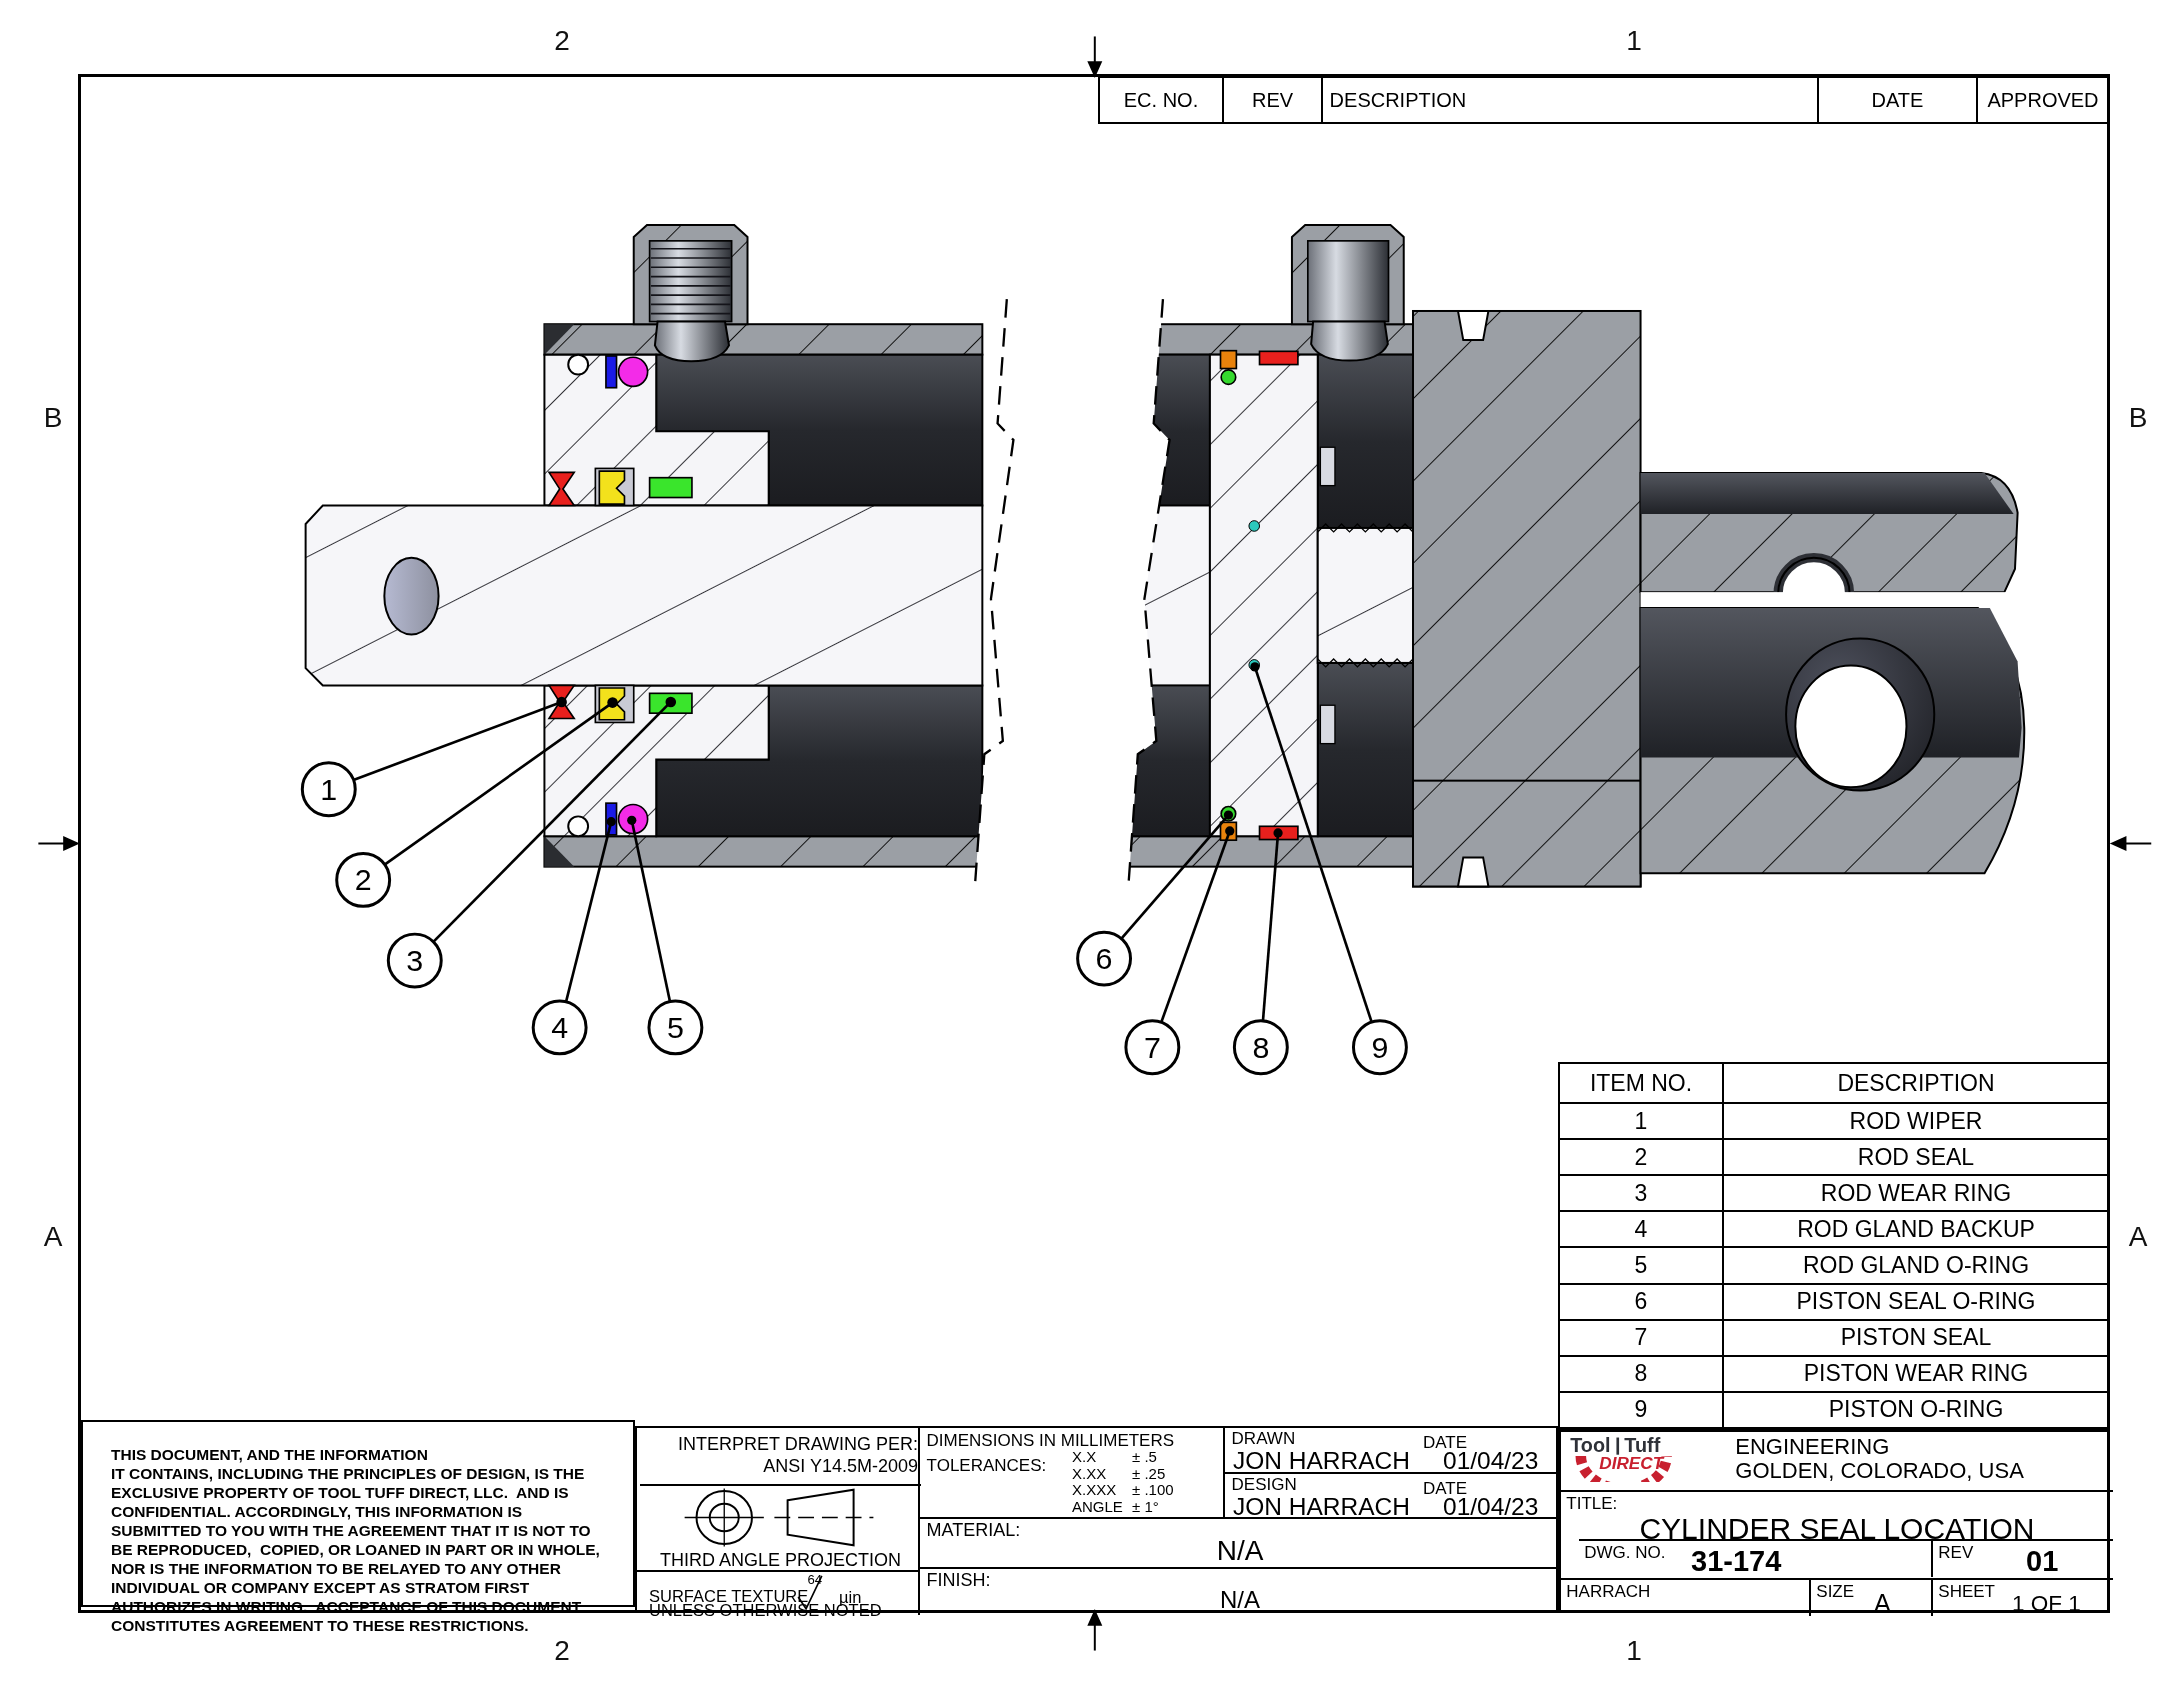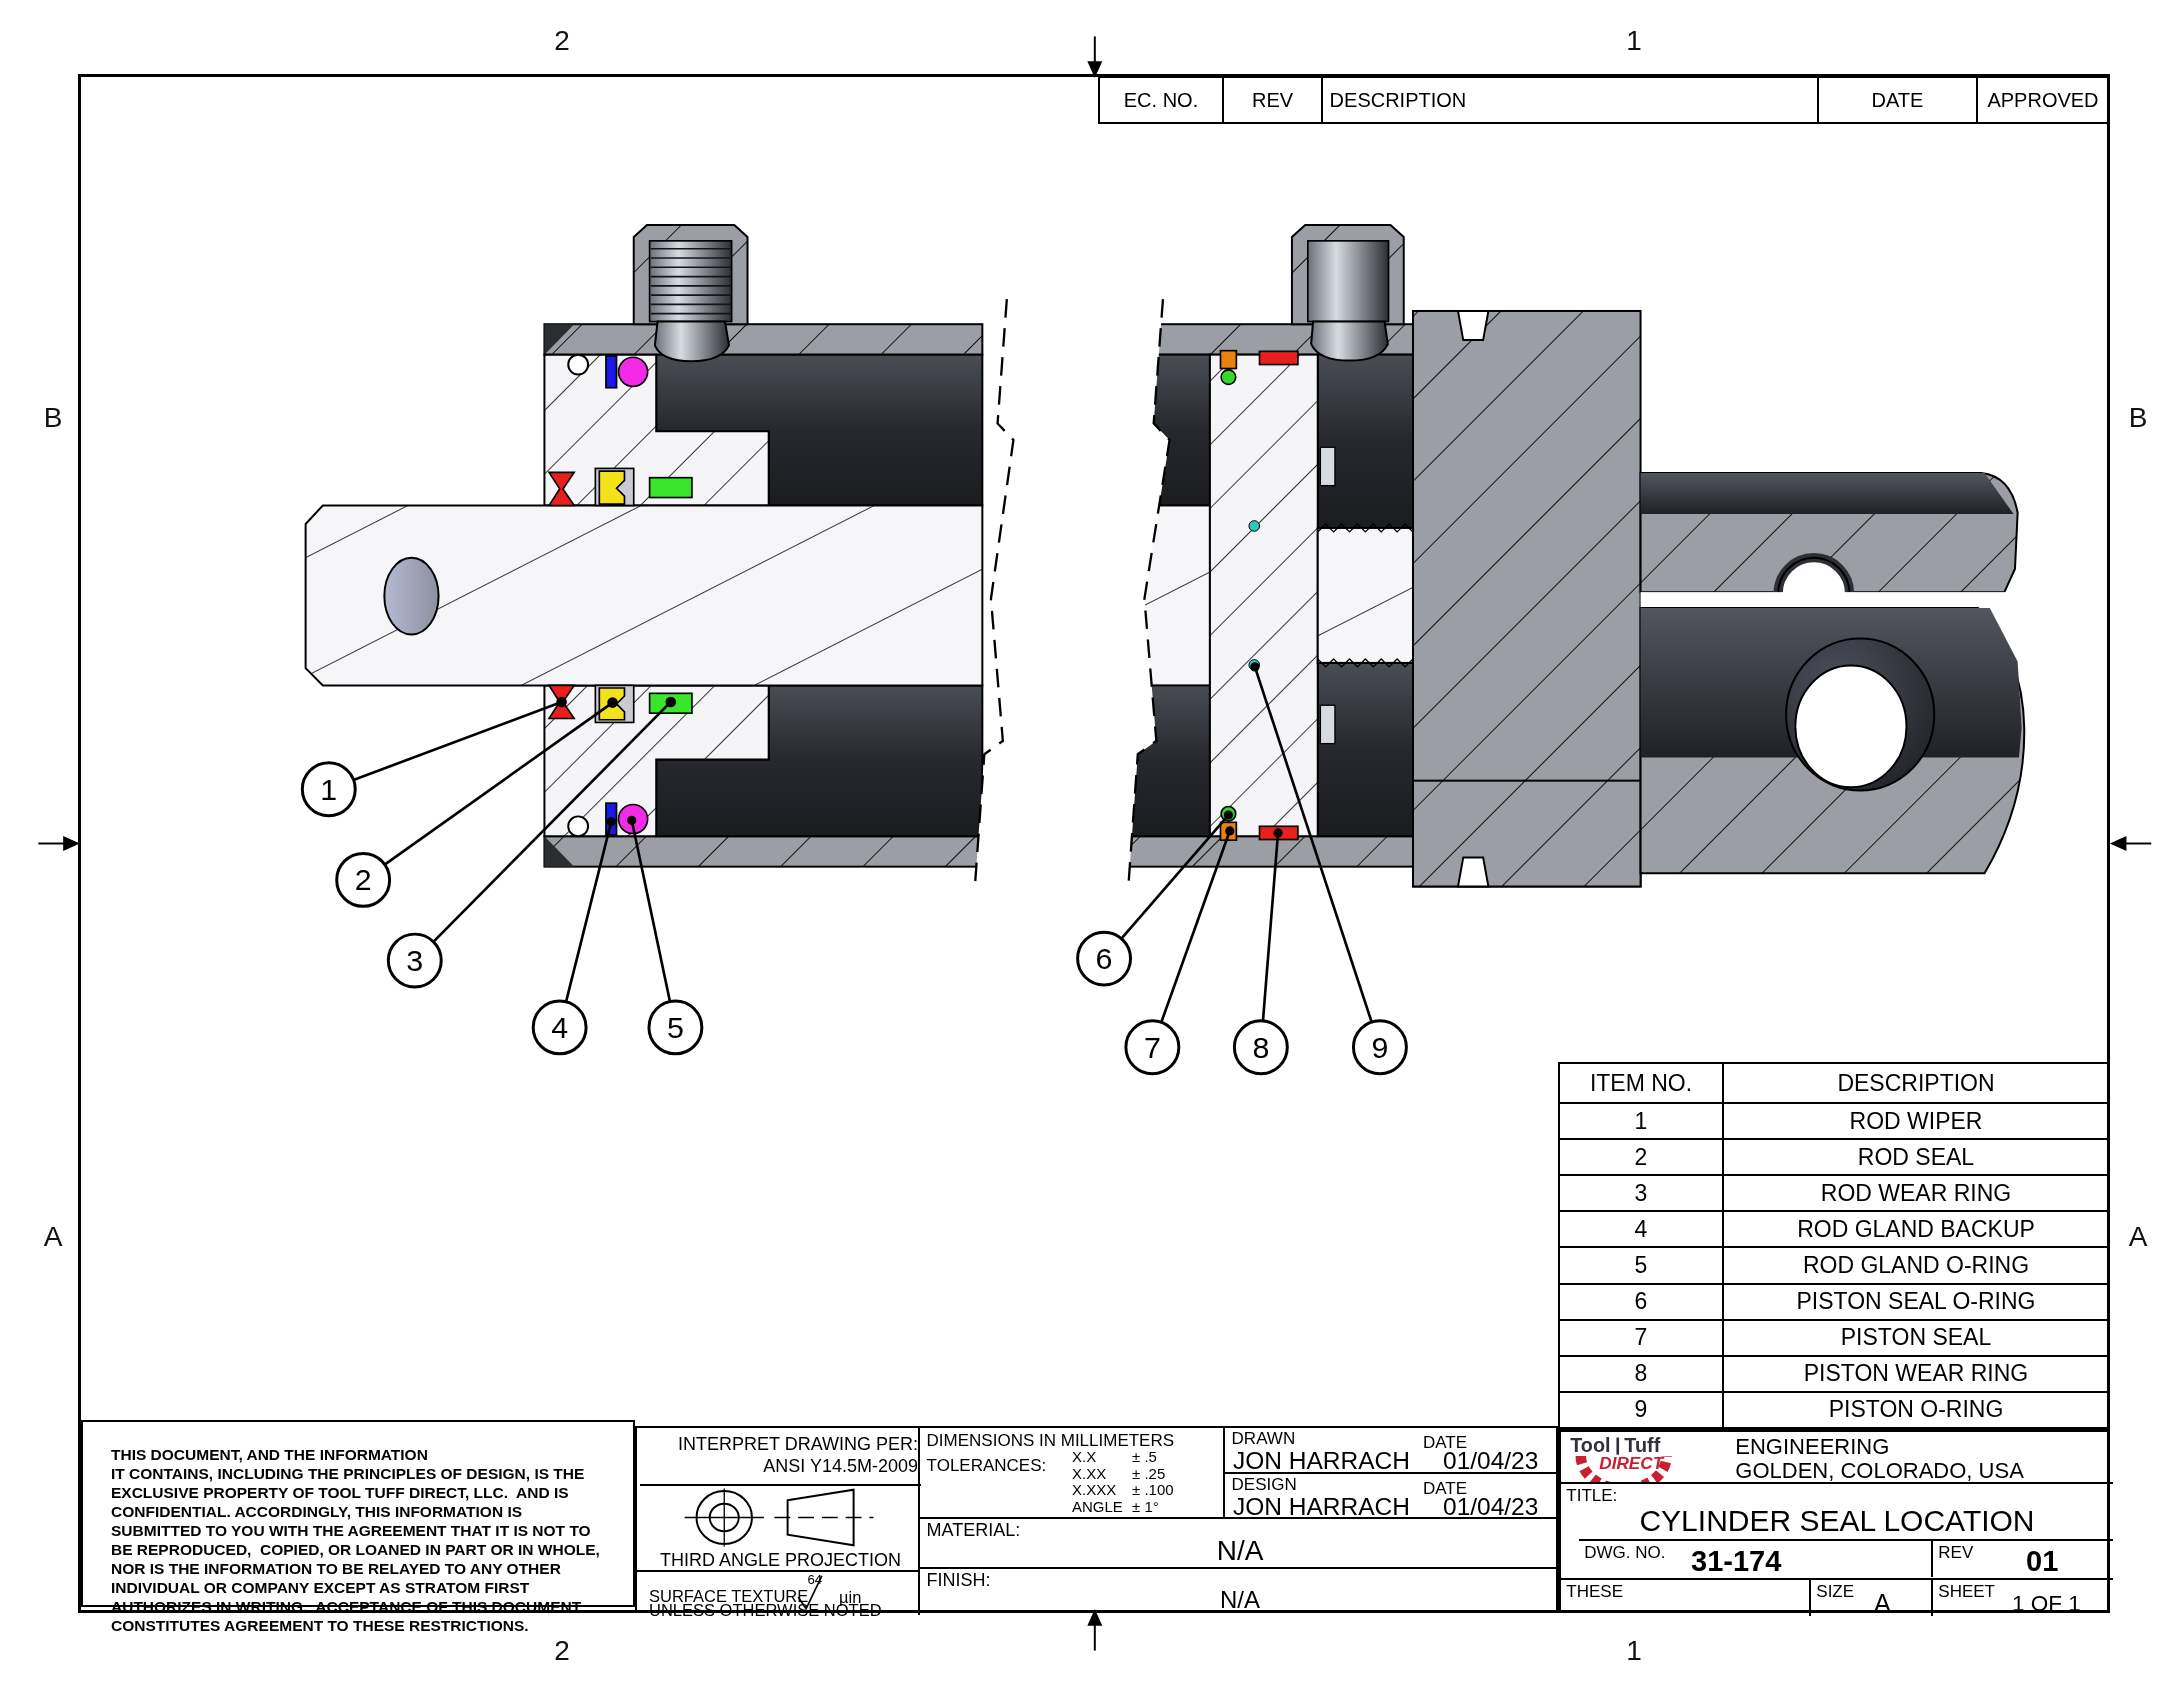--- a/index.html
+++ b/index.html
@@ -298,34 +298,34 @@
         <rect x="84" y="8" width="4" height="26" fill="#2e3138"></rect>
         <text x="96" y="30" font-size="30" font-weight="bold" fill="#2e3138">Tuff</text>
         <path d="M30,36 A52,40 0 0 0 160,36" fill="none" stroke="#c8202f" stroke-width="16" stroke-dasharray="12 8"></path>
         <text x="58" y="56" font-size="26" font-weight="bold" font-style="italic" fill="#c8202f">DIRECT</text>
       </svg>
     </div>
     <div class="tb-cell" style="left:165px;top:0;width:387px;height:50px;padding:2.6px 0 0 9.3px;font-size:22px;line-height:24px">
       <div>ENGINEERING</div>
       <div>GOLDEN, COLORADO, USA</div>
     </div>
-    <div class="tb-cell bt4" style="left:0;top:50px;width:552px;height:50px">
+    <div class="tb-cell bt4" style="left:0;top:58px;width:552px;height:50px">
       <span class="tb-label">TITLE:</span>
       <div style="position:absolute;left:0;top:20px;width:100%;text-align:center;font-size:30px">CYLINDER SEAL LOCATION</div>
     </div>
     <div class="tb-cell bt4" style="left:18px;top:107px;width:370px;height:35px">
       <span class="tb-label">DWG.  NO.</span>
       <span style="position:absolute;left:112px;top:4px;font-size:29px;font-weight:bold">31-174</span>
     </div>
     <div class="tb-cell bt4 bl4" style="left:370px;top:107px;width:182px;height:38px">
       <span class="tb-label">REV</span>
       <span style="position:absolute;left:93px;top:4px;font-size:29px;font-weight:bold">01</span>
     </div>
     <div class="tb-cell bt4" style="left:0;top:146px;width:248px;height:38px">
-      <span class="tb-label">THESE</span>
+      <span class="tb-label">HARRACH</span>
     </div>
     <div class="tb-cell bt4 bl4" style="left:248px;top:146px;width:122px;height:38px">
       <span class="tb-label">SIZE</span>
       <span style="position:absolute;left:63px;top:9.3px;font-size:25px">A</span>
     </div>
     <div class="tb-cell bt4 bl4" style="left:370px;top:146px;width:182px;height:38px">
       <span class="tb-label">SHEET</span>
       <span style="position:absolute;left:79px;top:10.6px;font-size:22.5px">1 OF 1</span>
     </div>
   </div>

